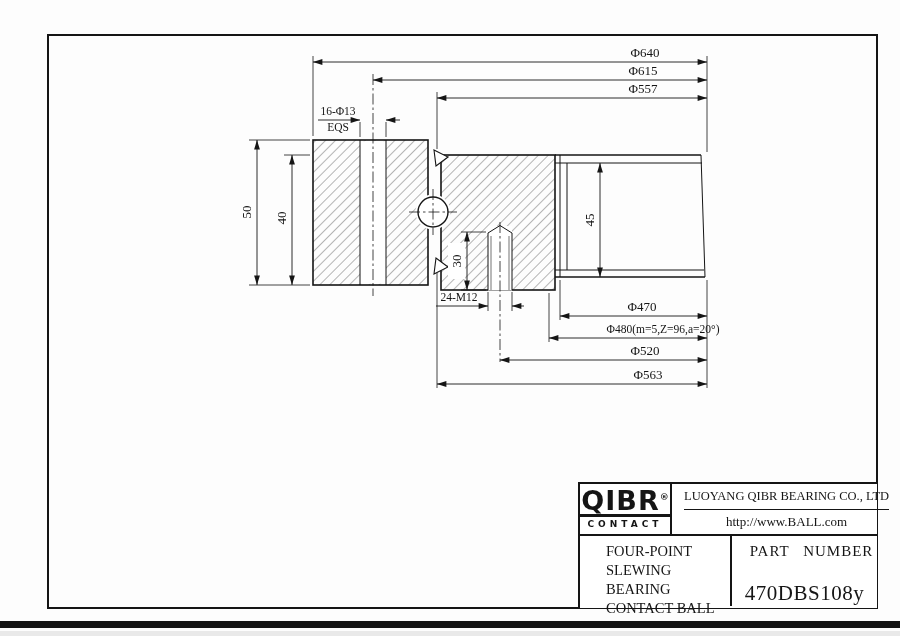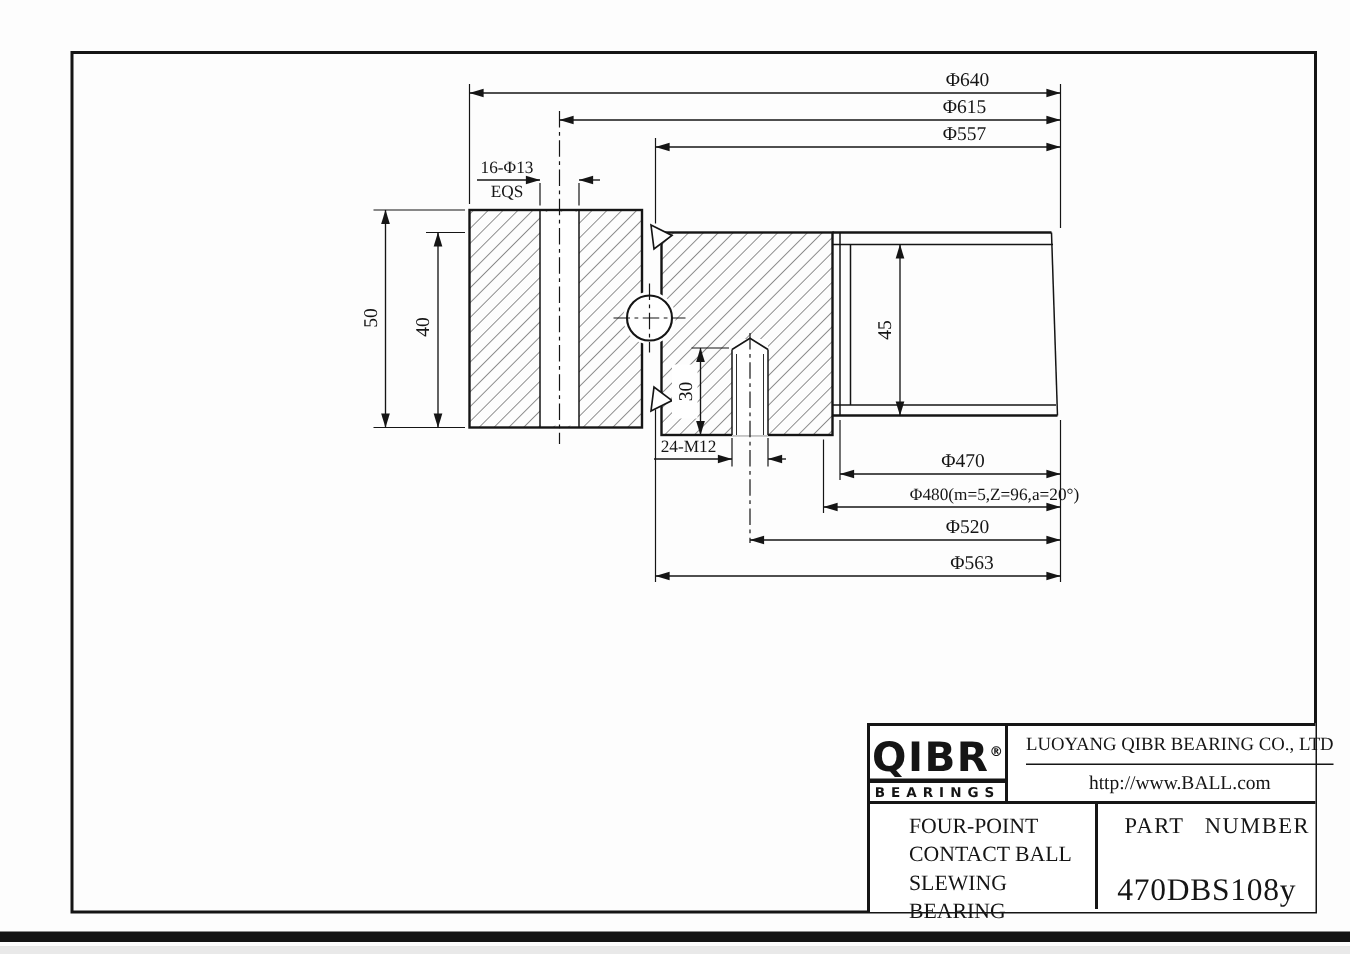--- a/index.html
+++ b/index.html
@@ -25,21 +25,21 @@
   .ext{stroke:#151515;stroke-width:0.8;}
   .dim{stroke:#151515;stroke-width:0.9;}
   .dtxt{font-family:"Liberation Serif",serif;font-size:13px;fill:#151515;text-anchor:middle;}
   .dtxt-sm{font-family:"Liberation Serif",serif;font-size:11.5px;fill:#151515;text-anchor:middle;}
 
   
   .title-block{position:absolute;left:578px;top:482px;width:299px;height:126px;
     border-top:2px solid #151515;border-left:2px solid #151515;box-sizing:border-box;background:#fff;}
   .tb-row1{display:flex;height:52px;border-bottom:2px solid #151515;box-sizing:border-box;}
   .tb-logo-cell{width:123px;border-right:2px solid #151515;box-sizing:border-box;
-    display:flex;flex-direction:column;align-items:center;justify-content:flex-end;}
+    display:flex;flex-direction:column;align-items:center;justify-content:flex-start;}
   .tb-company-cell{flex:1;display:flex;flex-direction:column;padding-left:12px;}
   .tb-company{flex:1;border-bottom:1.5px solid #151515;display:flex;align-items:center;justify-content:center;font-size:12.5px;white-space:nowrap;}
   .tb-site{flex:1;display:flex;align-items:center;justify-content:center;font-size:13px;}
   .tb-row2{display:flex;height:70px;box-sizing:border-box;}
   .tb-desc-cell{width:152px;border-right:2px solid #151515;box-sizing:border-box;
     padding:6px 0 0 26px;font-size:14.5px;line-height:19px;}
   .tb-part-cell{flex:1;text-align:center;padding-top:7px;}
   .tb-part-label{font-size:15px;letter-spacing:1px;word-spacing:9px;padding-left:14px;}
   .tb-part-value{font-size:21px;margin-top:21px;letter-spacing:0.5px;}
   .logo-main{font-family:"DejaVu Sans",sans-serif;font-weight:900;font-size:27px;line-height:26px;letter-spacing:1px;}
@@ -177,32 +177,32 @@
       <line class="dim" x1="512" y1="306" x2="524" y2="306" marker-start="url(#arrow)"></line>
       <text class="dtxt-sm" x="459" y="301">24-M12</text>
     </g>
   </svg>
 
   <div class="title-block">
     <div class="tb-row1">
       <div class="tb-logo-cell">
         <div class="logo-main"><span>QIBR</span><span class="logo-reg">®</span></div>
         <div class="logo-rule"></div>
-        <div class="logo-sub">BEARINGS</div>
+        <div class="logo-sub">CONTACT</div>
       </div>
       <div class="tb-company-cell">
         <div class="tb-company">LUOYANG QIBR BEARING CO., LTD</div>
         <div class="tb-site">http://www.BALL.com</div>
       </div>
     </div>
     <div class="tb-row2">
       <div class="tb-desc-cell">
         <div>FOUR-POINT</div>
+        <div>SLEWING BEARING</div>
         <div>CONTACT BALL</div>
-        <div>SLEWING BEARING</div>
       </div>
       <div class="tb-part-cell">
         <div class="tb-part-label">PART NUMBER</div>
         <div class="tb-part-value">470DBS108y</div>
       </div>
     </div>
   </div>
 
   <div class="bottom-bar"></div>
 </div>

